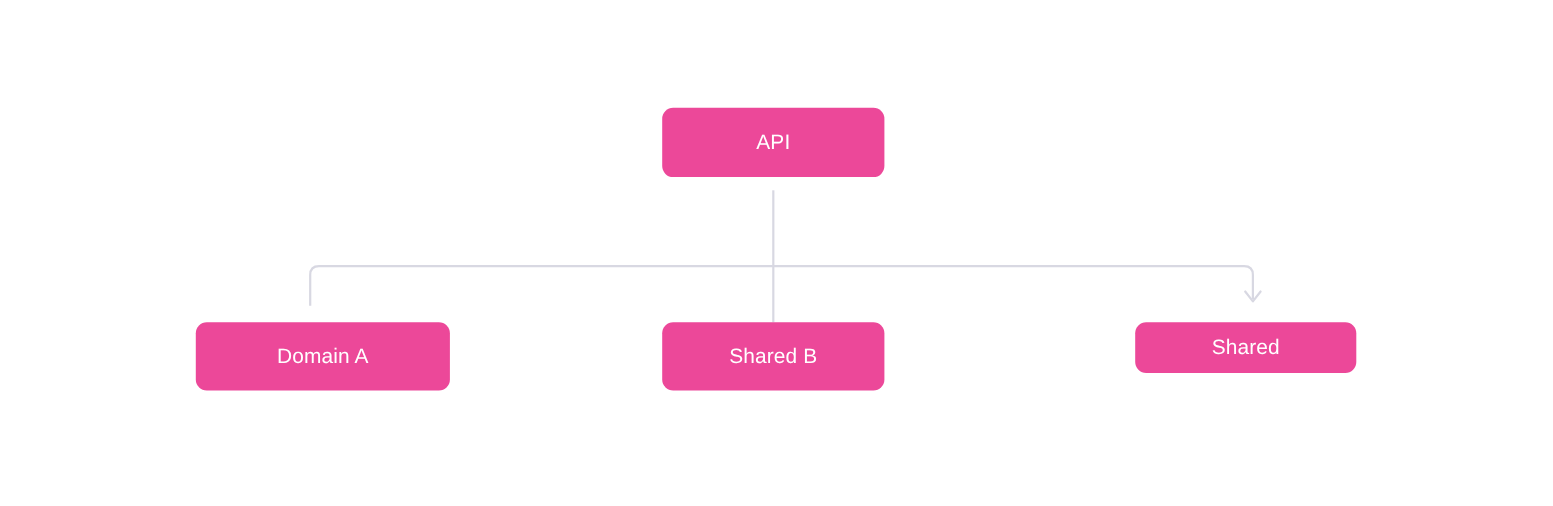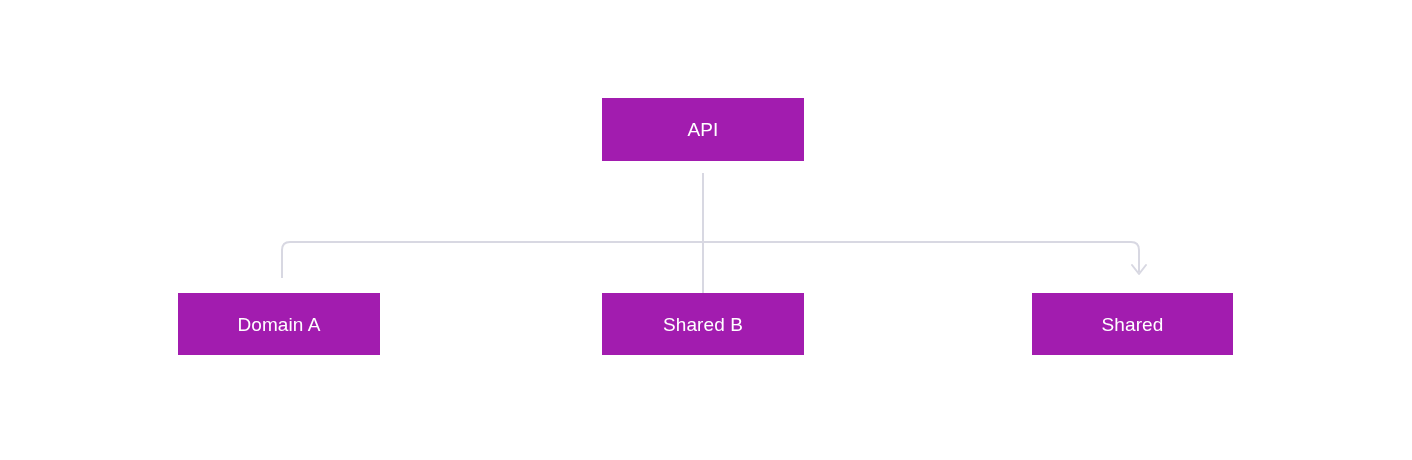--- a/index.html
+++ b/index.html
@@ -26,38 +26,38 @@
     top: 0;
     width: 1412px;
     height: 460px;
     pointer-events: none;
   }
   .node {
     position: absolute;
     display: flex;
     align-items: center;
     justify-content: center;
-    background: #a21caf;
-    border-radius: 0;
+    background: #ec4899;
+    border-radius: 10px;
     box-sizing: border-box;
     cursor: pointer;
   }
   .node-label {
     color: #ffffff;
     font-size: 19px;
     font-weight: 400;
     line-height: 1;
     letter-spacing: 0.1px;
     white-space: nowrap;
     user-select: none;
   }
   #node-api       { left: 602px;  top: 98px;  width: 202px; height: 63px; }
-  #node-domain-a  { left: 178px;  top: 293px; width: 202px; height: 62px; }
+  #node-domain-a  { left: 178px;  top: 293px; width: 231px; height: 62px; }
   #node-domain-b  { left: 602px;  top: 293px; width: 202px; height: 62px; }
-  #node-shared    { left: 1032px; top: 293px; width: 201px; height: 62px; }
+  #node-shared    { left: 1032px; top: 293px; width: 201px; height: 46px; }
 </style>
 </head>
 <body>
 
 <div id="diagram-canvas">
 
   <svg id="connector-layer" viewBox="0 0 1412 460" width="1412" height="460" xmlns="http://www.w3.org/2000/svg">
 
     <path d="M 703 173 L 703 293" fill="none" stroke="#d8d8e2" stroke-width="2" stroke-linecap="butt"></path>
 

